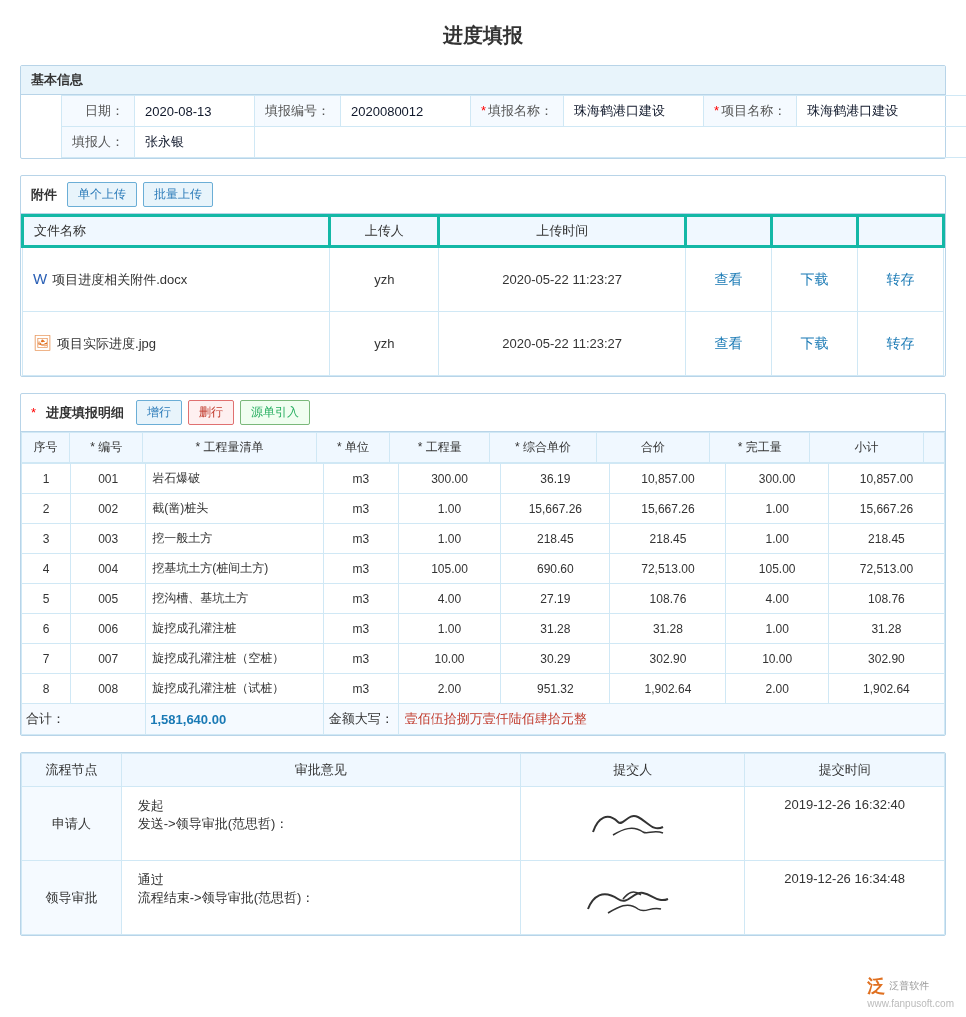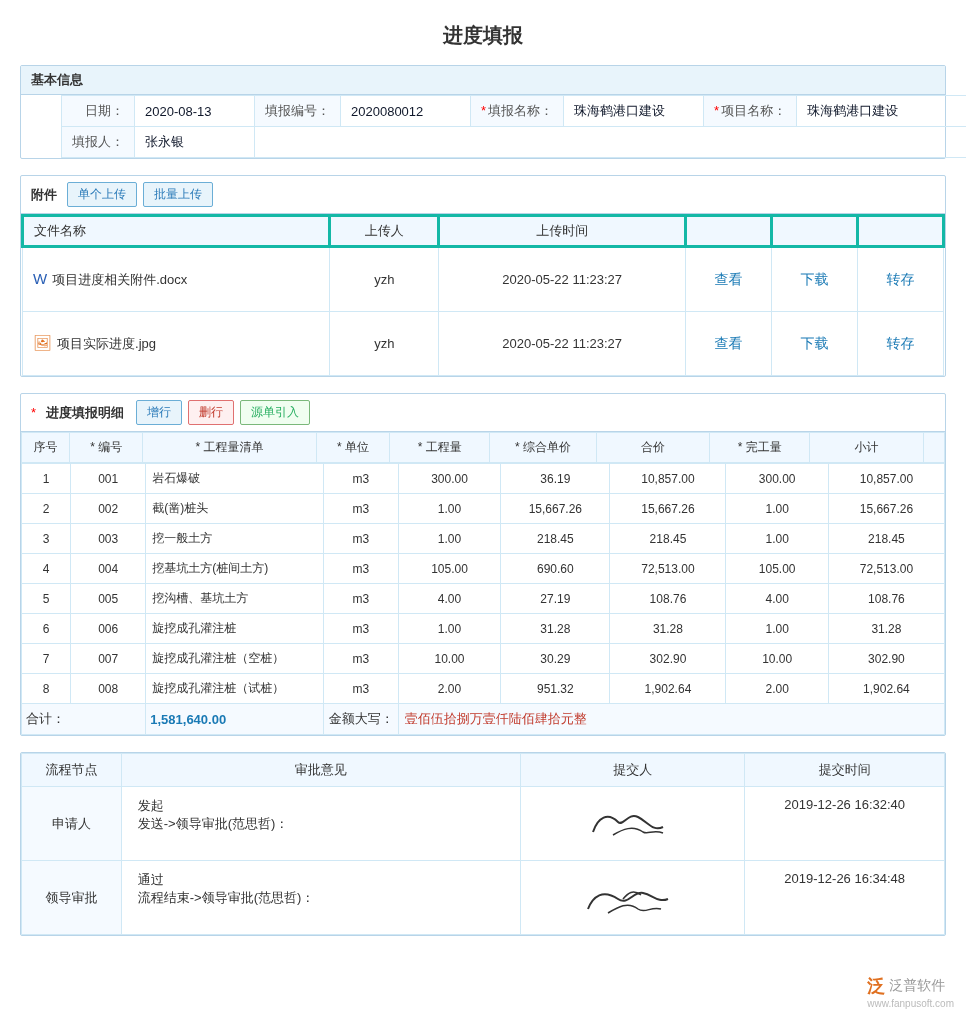--- a/index.html
+++ b/index.html
@@ -459,16 +459,16 @@
 </svg></td>
     <td class="time-cell">2019-12-26 16:34:48</td>
   </tr>
       </tbody>
   </table>
 </div>
 
 <div class="watermark">
   <div style="display:flex;align-items:center;gap:4px">
     <span style="color:#e07020;font-size:18px;font-weight:bold">泛</span>
-    <span style="font-size:14px;color:#999">泛普软件</span>
+    <span style="font-size:10px;color:#999">泛普软件</span>
   </div>
   <div style="font-size:10px;color:#bbb">www.fanpusoft.com</div>
 </div>
 
 </body></html>

